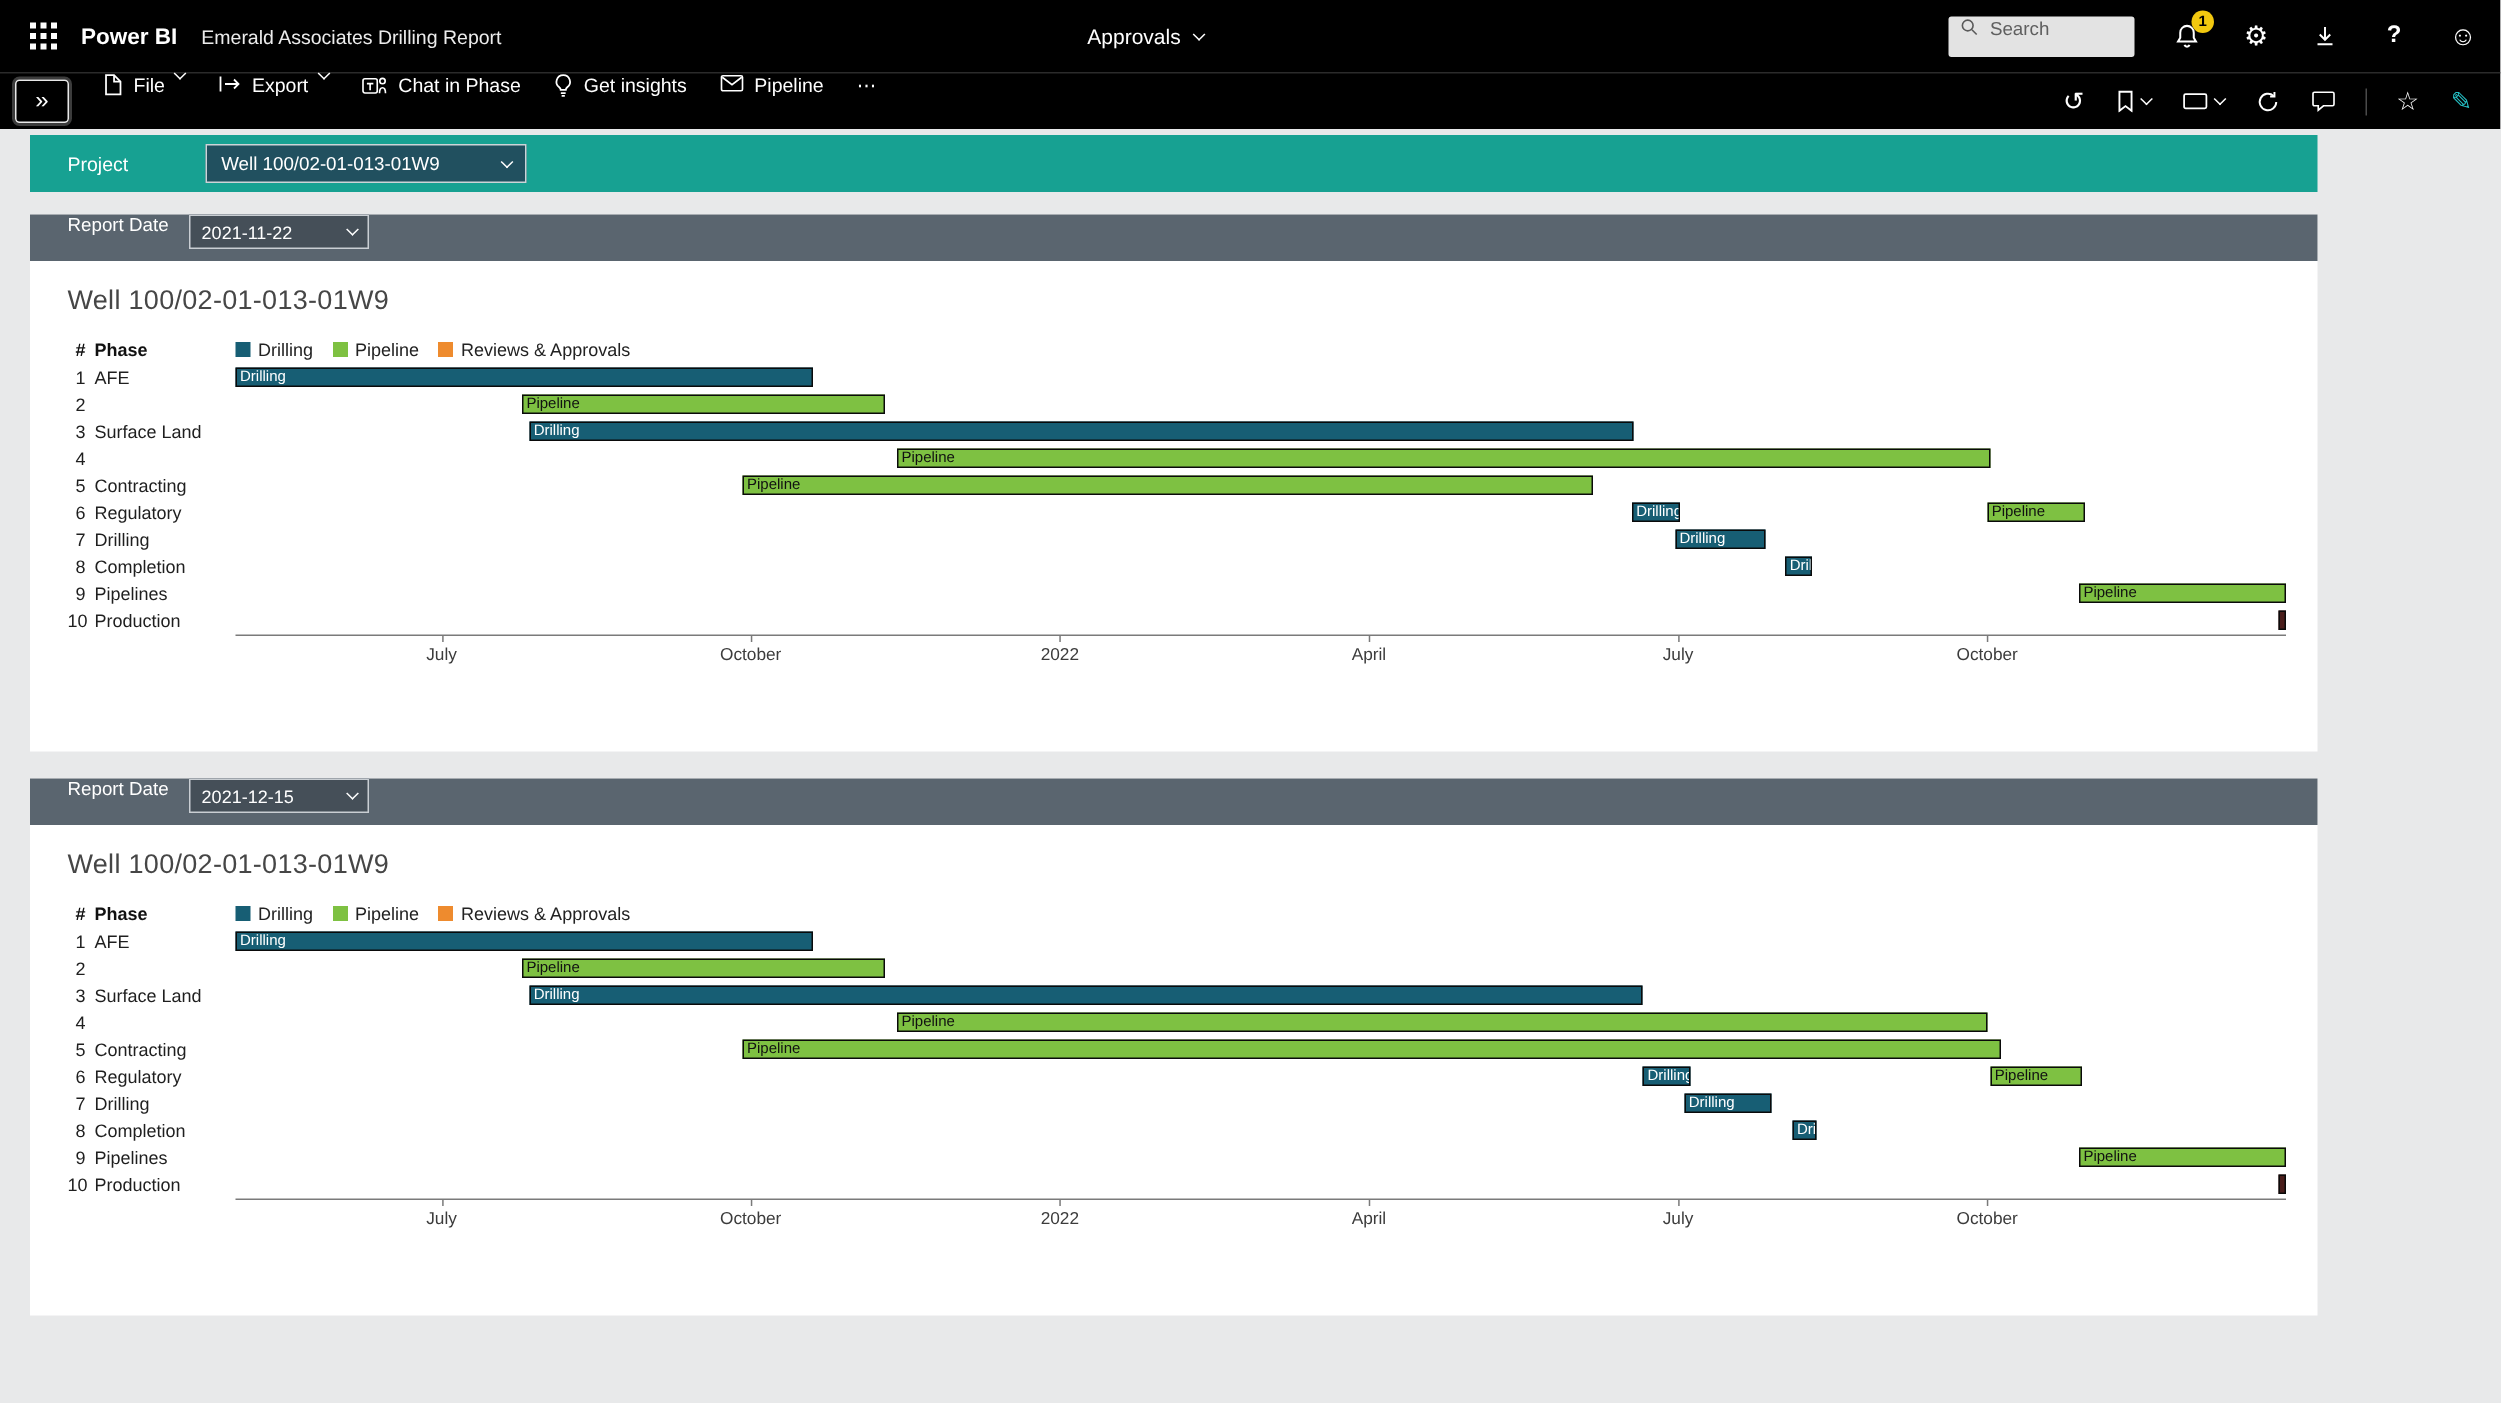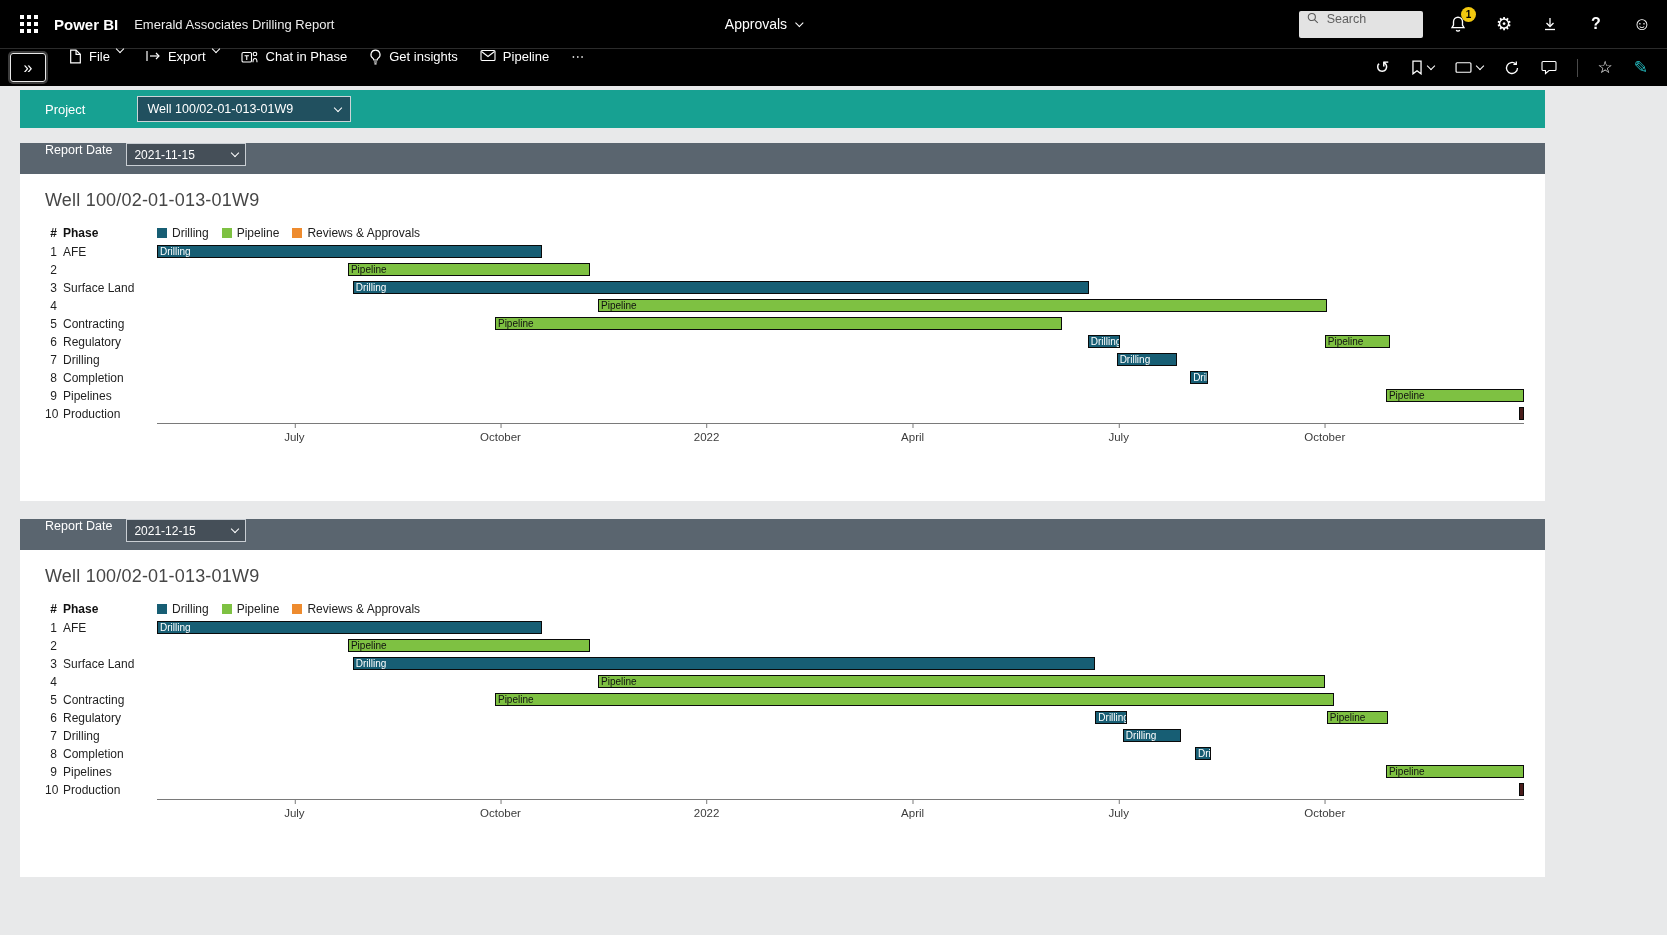--- a/index.html
+++ b/index.html
@@ -280,21 +280,21 @@
     <div class="dropdown project-dd">
       <span>Well 100/02-01-013-01W9</span>
       <span class="chev"></span>
     </div>
   </div>
 
   <section class="panel">
     <div class="panel-header" style="background: rgb(90, 101, 111);">
       <span>Report Date</span>
       <div class="dropdown date-dd">
-        <span>2021-11-15</span>
+        <span>2021-11-22</span>
         <span class="chev"></span>
       </div>
     </div>
     <div class="panel-body">
       <h2 class="chart-title">Well 100/02-01-013-01W9</h2>
       <div class="gantt">
         <div class="gantt-left">
           <div class="gantt-head">
             <span class="num">#</span>
             <span class="phase">Phase</span>

